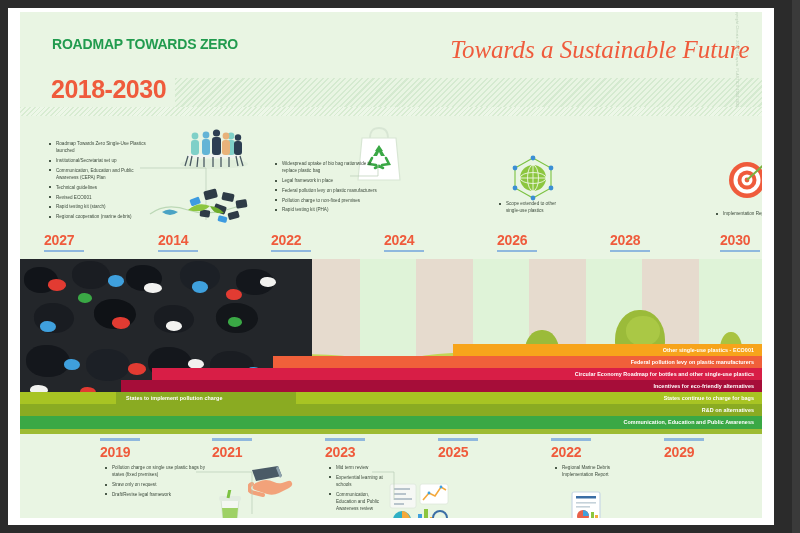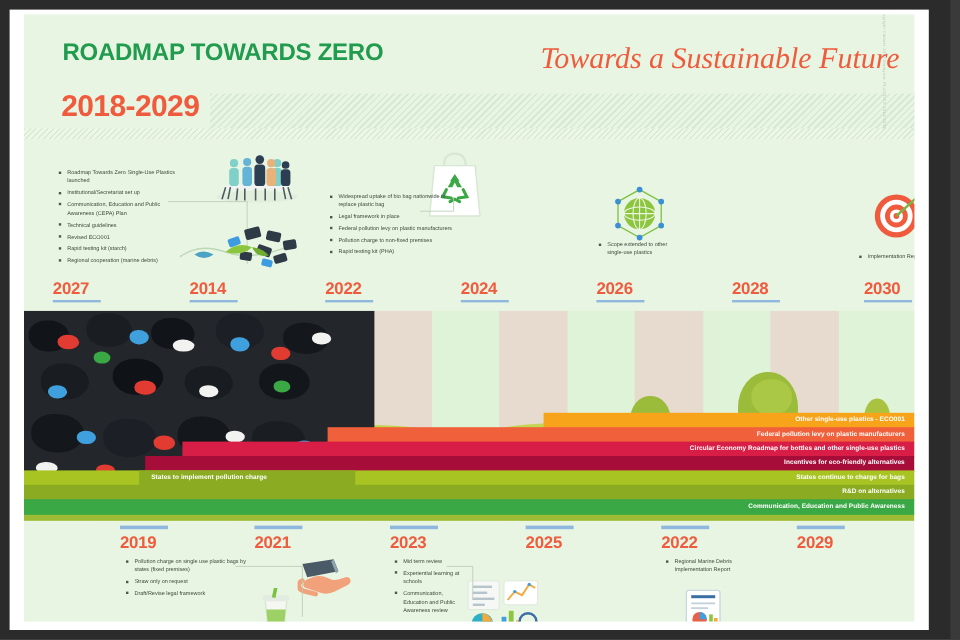--- a/index.html
+++ b/index.html
@@ -42,21 +42,21 @@
     position: absolute;
     left: 0px; top: 95px;
     width: 742px; height: 9px;
     background: repeating-linear-gradient(135deg,
         #d8ecd2 0px, #d8ecd2 1.2px, #edf7e8 1.2px, #edf7e8 3.4px);
   }
   #title-main {
     position: absolute;
     left: 32px; top: 22px;
     width: 320px;
-    font-size: 20px; font-weight: bold;
+    font-size: 14px; font-weight: bold;
     line-height: 20px; letter-spacing: -0.2px;
     color: #219b4e;
   }
   #title-years {
     position: absolute;
     left: 31px; top: 63px;
     font-size: 25px; font-weight: bold;
     letter-spacing: -0.5px;
     color: #ef5b3c;
   }
@@ -179,21 +179,21 @@
 
   <div id="page">
     <div id="canvas">
 
       <div class="hdr-hatch"></div>
       <div class="hdr-hatch2"></div>
 
       <div id="title-main">
         <div>ROADMAP TOWARDS ZERO</div>
       </div>
-      <div id="title-years">2018-2029</div>
+      <div id="title-years">2018-2030</div>
       <div id="tagline">Towards a Sustainable Future</div>
       <div id="side-credit">Copyright Climate 2019 Malaysia. PLASTICS 2018-2030</div>
 
       <svg style="position:absolute;left:148px;top:112px;" width="92" height="48" viewBox="0 0 92 48">
         <ellipse cx="46" cy="40" rx="34" ry="5" fill="#e0eedb"></ellipse>
         <rect x="20" y="30" width="52" height="4" rx="1.5" fill="#f0f3ef"></rect>
         <g fill="#7fd0c8">
           <rect x="23" y="16" width="8" height="15" rx="3"></rect>
             <circle cx="27" cy="12" r="3.4"></circle>
           <rect x="59" y="16" width="8" height="15" rx="3"></rect>

